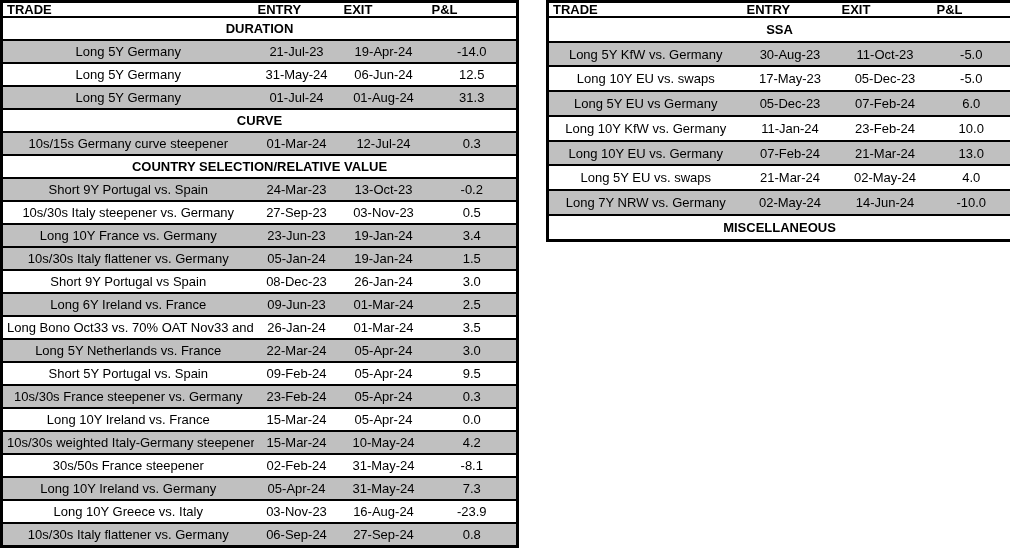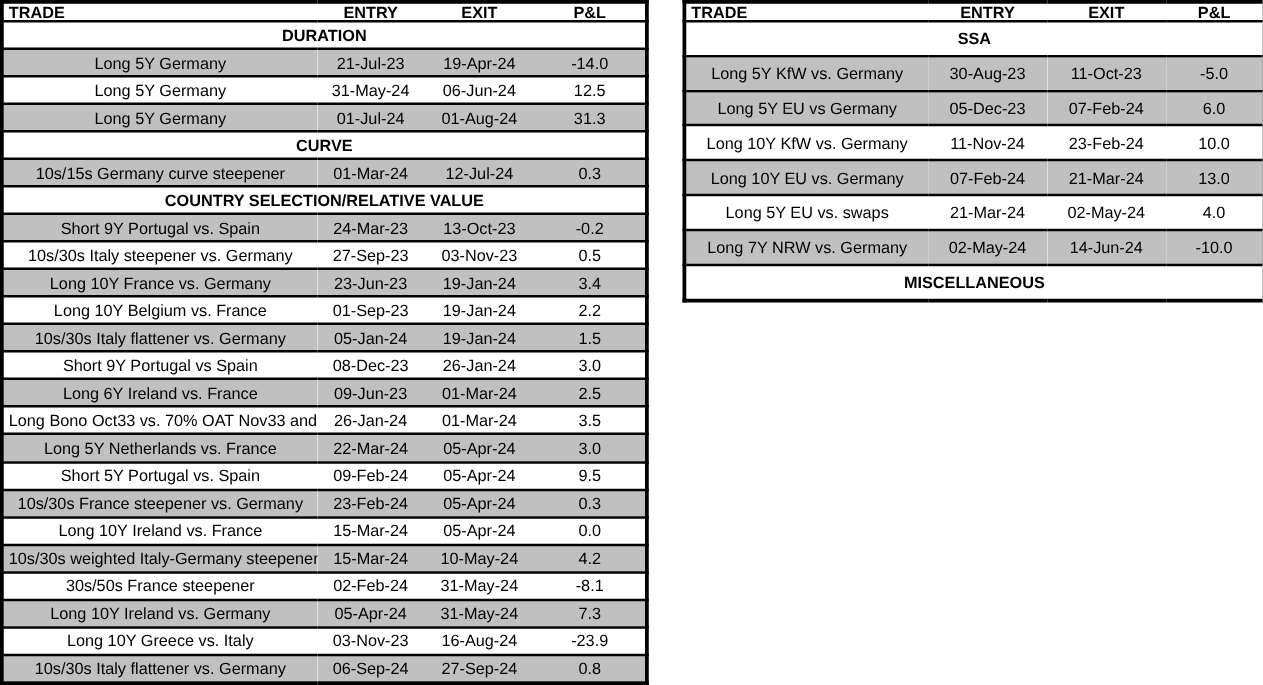--- a/index.html
+++ b/index.html
@@ -34,21 +34,21 @@
     border-bottom: 2px solid var(--border);
     padding: 0 4px;
     white-space: nowrap;
     overflow: hidden;
     vertical-align: middle;
     line-height: 1;
   }
   .trade-table thead th {
     background: var(--plain);
     font-weight: bold;
-    text-align: center;
+    text-align: left;
   }
   .trade-table thead th.col-trade { text-align: left; }
 
   tr.section-row td {
     background: var(--plain);
     font-weight: bold;
     text-align: center;
   }
   tr.data-row.shaded td { background: var(--shaded); }
   tr.data-row.plain  td { background: var(--plain); }
@@ -121,26 +121,20 @@
           <td class="cell-entry">27-Sep-23</td>
           <td class="cell-exit">03-Nov-23</td>
           <td class="cell-pl">0.5</td>
         </tr>
         <tr class="data-row shaded">
           <td class="cell-trade">Long 10Y France vs. Germany</td>
           <td class="cell-entry">23-Jun-23</td>
           <td class="cell-exit">19-Jan-24</td>
           <td class="cell-pl">3.4</td>
         </tr>
-        <tr class="data-row plain">
-          <td class="cell-trade">Long 10Y Belgium vs. France</td>
-          <td class="cell-entry">01-Sep-23</td>
-          <td class="cell-exit">19-Jan-24</td>
-          <td class="cell-pl">2.2</td>
-        </tr>
         <tr class="data-row shaded">
           <td class="cell-trade">10s/30s Italy flattener vs. Germany</td>
           <td class="cell-entry">05-Jan-24</td>
           <td class="cell-exit">19-Jan-24</td>
           <td class="cell-pl">1.5</td>
         </tr>
         <tr class="data-row plain">
           <td class="cell-trade">Short 9Y Portugal vs Spain</td>
           <td class="cell-entry">08-Dec-23</td>
           <td class="cell-exit">26-Jan-24</td>
@@ -233,29 +227,35 @@
     <tbody>
         <tr class="section-row">
           <td colspan="4">SSA</td>
         </tr>
         <tr class="data-row shaded">
           <td class="cell-trade">Long 5Y KfW vs. Germany</td>
           <td class="cell-entry">30-Aug-23</td>
           <td class="cell-exit">11-Oct-23</td>
           <td class="cell-pl">-5.0</td>
         </tr>
+        <tr class="data-row plain">
+          <td class="cell-trade">Long 10Y EU vs. swaps</td>
+          <td class="cell-entry">17-May-23</td>
+          <td class="cell-exit">05-Dec-23</td>
+          <td class="cell-pl">-5.0</td>
+        </tr>
         <tr class="data-row shaded">
           <td class="cell-trade">Long 5Y EU vs Germany</td>
           <td class="cell-entry">05-Dec-23</td>
           <td class="cell-exit">07-Feb-24</td>
           <td class="cell-pl">6.0</td>
         </tr>
         <tr class="data-row plain">
           <td class="cell-trade">Long 10Y KfW vs. Germany</td>
-          <td class="cell-entry">11-Nov-24</td>
+          <td class="cell-entry">11-Jan-24</td>
           <td class="cell-exit">23-Feb-24</td>
           <td class="cell-pl">10.0</td>
         </tr>
         <tr class="data-row shaded">
           <td class="cell-trade">Long 10Y EU vs. Germany</td>
           <td class="cell-entry">07-Feb-24</td>
           <td class="cell-exit">21-Mar-24</td>
           <td class="cell-pl">13.0</td>
         </tr>
         <tr class="data-row plain">

